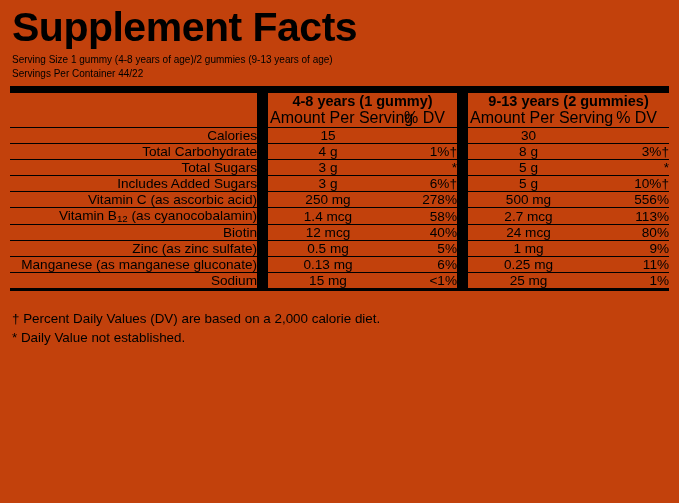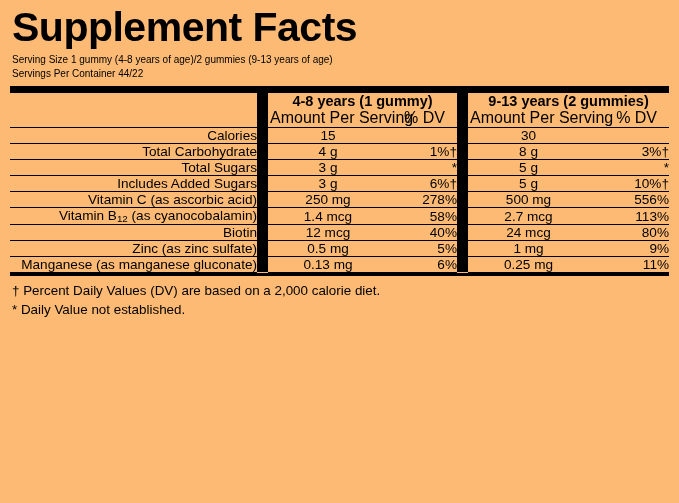--- a/index.html
+++ b/index.html
@@ -8,21 +8,21 @@
     background: #ffffff;
   }
   body {
     font-family: "Liberation Sans", sans-serif;
     color: #000000;
   }
   #panel {
     position: relative;
     width: 679px;
     height: 503px;
-    background: #fdba74;
+    background: #c2410c;
     box-sizing: border-box;
     padding: 6px 10px 0 10px;
     overflow: hidden;
   }
   .title {
     font-size: 41px;
     font-weight: bold;
     letter-spacing: -0.5px;
     line-height: 1.05;
     margin: 0 0 4px 2px;
@@ -99,21 +99,21 @@
   }
   .underline-row td.ul {
     border-bottom: 1px solid #000;
   }
   .footnote {
     font-size: 13.4px;
     line-height: 1.45;
     margin-left: 2px;
     white-space: nowrap;
   }
-  .footnotes-wrap { padding-top: 5px; }
+  .footnotes-wrap { padding-top: 18px; }
   sub.s { font-size: 0.72em; vertical-align: -0.22em; }
 </style>
 </head>
 <body>
 
 <div id="panel">
 
   <div class="title">Supplement Facts</div>
 
   <div class="serving-line">Serving Size 1 gummy (4-8 years of age)/2 gummies (9-13 years of age)</div>
@@ -234,20 +234,29 @@
       <tr class="underline-row">
         <td class="row-name ul">Manganese (as manganese gluconate)</td>
         <td class="sep-cell"></td>
         <td class="row-amt ul">0.13 mg</td>
         <td class="row-dv ul">6%</td>
         <td class="sep-cell"></td>
         <td class="row-amt ul">0.25 mg</td>
         <td class="row-dv ul">11%</td>
       </tr>
 
+      <tr>
+        <td class="row-name">Sodium</td>
+        <td class="sep-cell"></td>
+        <td class="row-amt">15 mg</td>
+        <td class="row-dv">&lt;1%</td>
+        <td class="sep-cell"></td>
+        <td class="row-amt">25 mg</td>
+        <td class="row-dv">1%</td>
+      </tr>
     </tbody>
   </table>
 
   <div class="rule-med"></div>
 
   <div class="footnotes-wrap">
     <div class="footnote">† Percent Daily Values (DV) are based on a 2,000 calorie diet.</div>
     <div class="footnote">* Daily Value not established.</div>
   </div>
 

